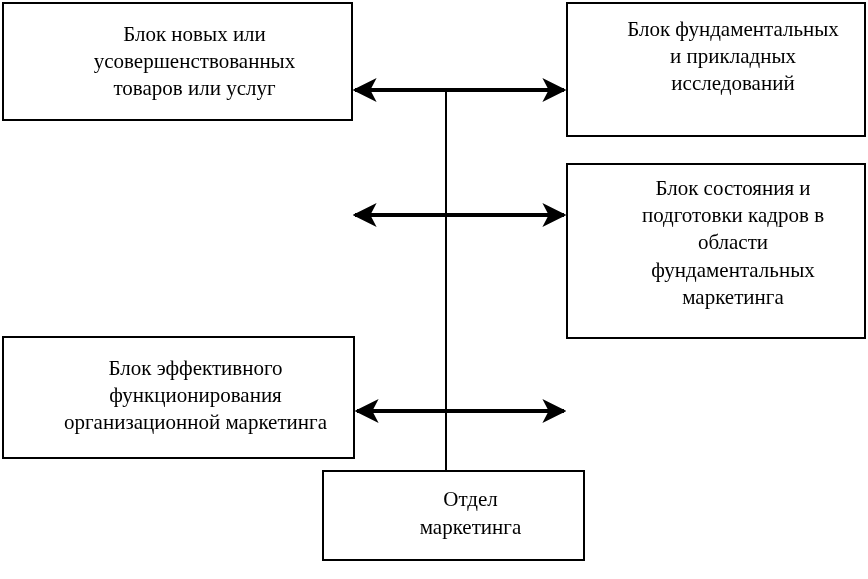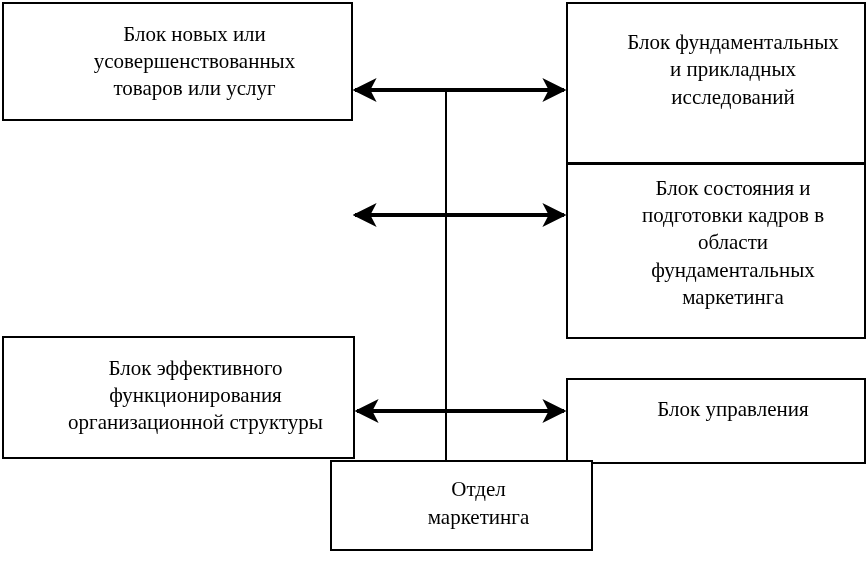--- a/index.html
+++ b/index.html
@@ -34,29 +34,29 @@
     display: block;
     width: 100%;
     font-size: 21px;
     line-height: 1.30;
     white-space: pre-line;
     padding: 0 6px;
     box-sizing: border-box;
   }
   
   #box-new-products      { left: 2px;   top: 2px;   width: 351px; height: 119px; }
-  #box-research          { left: 566px; top: 2px;   width: 300px; height: 162px; }
+  #box-research          { left: 566px; top: 2px;   width: 300px; height: 135px; }
   
   #box-org-culture       { left: 2px;   top: 162px; width: 351px; height: 119px; }
   #box-personnel         { left: 566px; top: 163px; width: 300px; height: 176px; }
   
   #box-org-structure     { left: 2px;   top: 336px; width: 353px; height: 123px; }
   #box-management        { left: 566px; top: 378px; width: 300px; height: 86px; }
   
-  #box-marketing-dept    { left: 322px; top: 460px; width: 263px; height: 91px; margin-left: 8px; }
+  #box-marketing-dept    { left: 322px; top: 470px; width: 263px; height: 91px; }
 
   
   #box-research .box-text     { transform: translateY(-13px); }
   #box-personnel .box-text    { transform: translateY(-8px); }
   #box-management .box-text   { transform: translateY(-11px); }
   #box-org-structure .box-text{ transform: translateY(-2px); }
   #box-marketing-dept .box-text{ transform: translateY(-2px); }
 
   
   .connector-svg {
@@ -110,25 +110,22 @@
     <span class="box-text">Блок состояния и
 подготовки кадров в
 области
 фундаментальных
 маркетинга</span>
   </div>
 
   <div class="box" id="box-org-structure">
     <span class="box-text">Блок эффективного
 функционирования
-организационной структуры</span>
+организационной маркетинга</span>
   </div>
 
-  <div class="box" id="box-management">
-    <span class="box-text">Блок управления</span>
-  </div>
 
   <div class="box" id="box-marketing-dept">
     <span class="box-text">Отдел
 маркетинга</span>
   </div>
 
 </div>
 
 </body></html>

